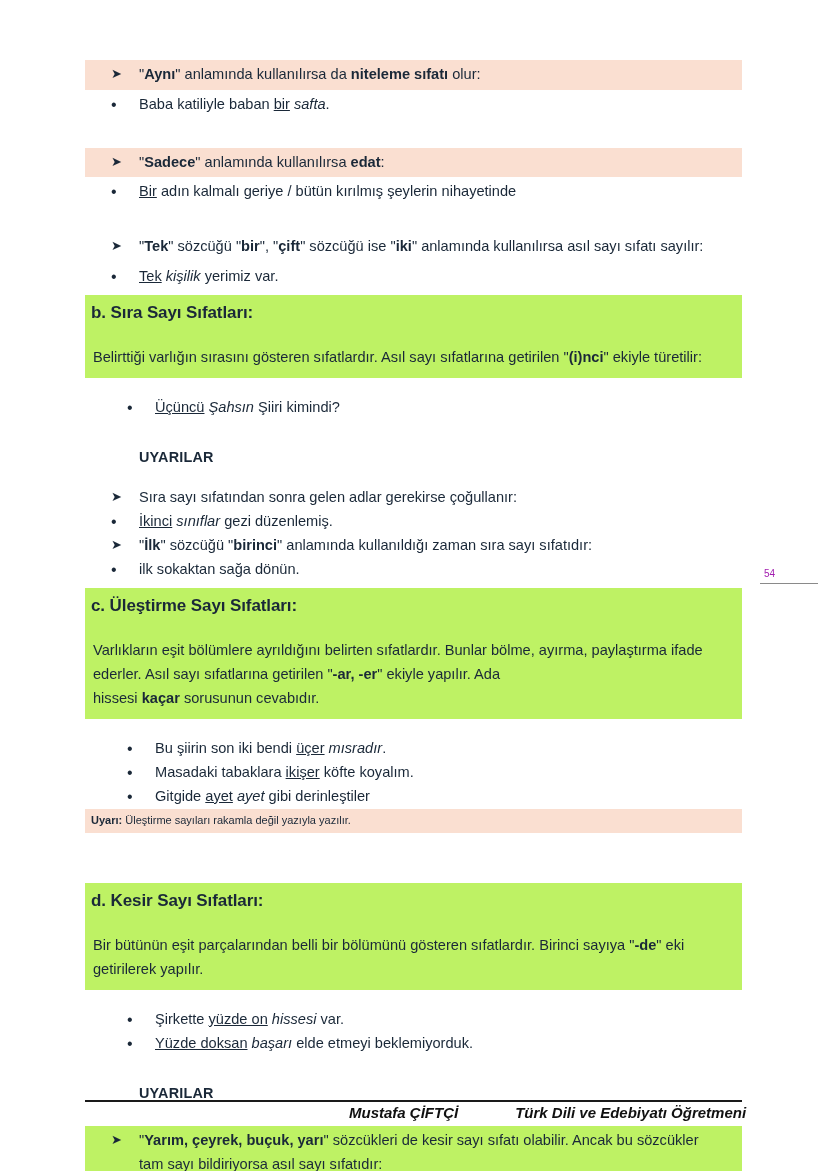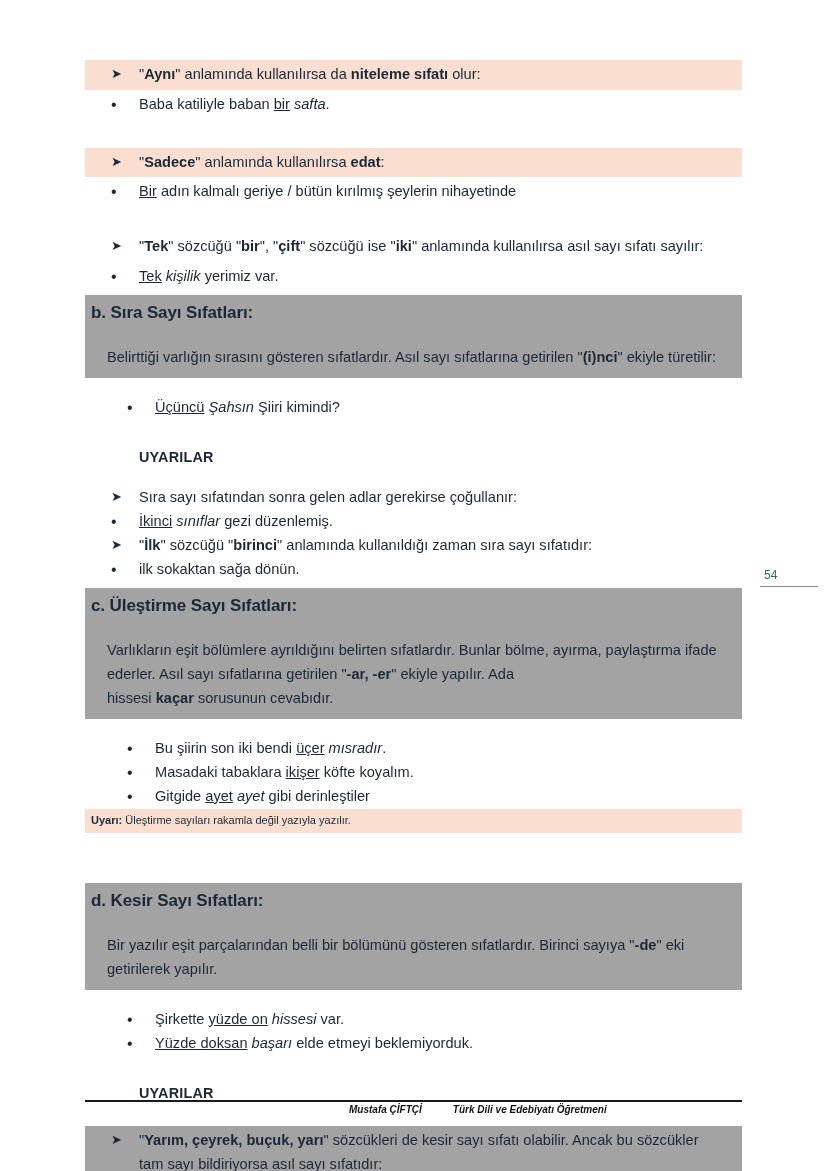--- a/index.html
+++ b/index.html
@@ -26,21 +26,21 @@
   
   .content {
     position: absolute;
     left: 85px;
     top: 60px;
     width: 657px;
   }
 
   
   .band {
-    background: #a3a3a3;
+    background: #bef264;
   }
   .band-peach {
     background: #fadfd1;
   }
 
   .row {
     display: flex;
     align-items: flex-start;
     font-size: 14.6px;
     line-height: 1.62;
@@ -83,21 +83,21 @@
     font-weight: bold;
     letter-spacing: -0.1px;
     padding: 7px 0 7px 6px;
     line-height: 1.25;
   }
 
   
   .para {
     font-size: 14.6px;
     line-height: 1.64;
-    padding: 6px 18px 8px 22px;
+    padding: 6px 18px 8px 8px;
   }
 
   .strong { font-weight: bold; }
   .ital { font-style: italic; }
   .ul { text-decoration: underline; }
 
   .uyarilar {
     font-size: 14.4px;
     font-weight: bold;
     letter-spacing: 0.2px;
@@ -118,22 +118,22 @@
   .gap-28 { height: 28px; }
 
   
   .pagenum-wrap {
     position: absolute;
     left: 760px;
     top: 568px;
     width: 64px;
   }
   .pagenum {
-    font-size: 12px;
-    color: #15803d;
+    font-size: 10px;
+    color: #a21caf;
     padding-left: 4px;
   }
   .pagenum-rule {
     margin-top: 4px;
     width: 58px;
     height: 1px;
     background: #8a8a8a;
   }
 
   
@@ -144,30 +144,30 @@
     width: 657px;
     height: 1.5px;
     background: #1a1a1a;
   }
   .footer {
     position: absolute;
     left: 85px;
     top: 1104px;
     width: 719px;
     display: flex;
-    font-size: 10px;
+    font-size: 15px;
     font-weight: bold;
     font-style: italic;
     color: #111111;
   }
   .footer-author {
     margin-left: 264px;
   }
   .footer-title {
-    margin-left: 31px;
+    margin-left: 57px;
   }
 </style>
 </head>
 <body>
 
 <div class="page">
 
   <div class="content">
 
     <div class="row band-peach pad-v">
@@ -273,21 +273,21 @@
 
     <div class="uyari-line band-peach"><span class="strong">Uyarı:</span><span> Üleştirme sayıları rakamla değil yazıyla yazılır.</span></div>
 
     <div class="gap-28"></div>
     <div class="gap-22"></div>
 
     <div class="heading band">d. Kesir Sayı Sıfatları:</div>
 
     <div class="band" style="height:10px"></div>
 
-    <div class="para band"><span>Bir yazılır eşit parçalarından belli bir bölümünü gösteren sıfatlardır. Birinci sayıya "</span><span class="strong">-de</span><span>" eki getirilerek yapılır.</span></div>
+    <div class="para band"><span>Bir bütünün eşit parçalarından belli bir bölümünü gösteren sıfatlardır. Birinci sayıya "</span><span class="strong">-de</span><span>" eki getirilerek yapılır.</span></div>
 
     <div class="gap-18"></div>
 
     <div class="row">
       <span class="marker dot2">•</span>
       <span class="txt"><span>Şirkette </span><span class="ul">yüzde on</span><span class="ital"> hissesi</span><span> var.</span></span>
     </div>
 
     <div class="row">
       <span class="marker dot2">•</span>

